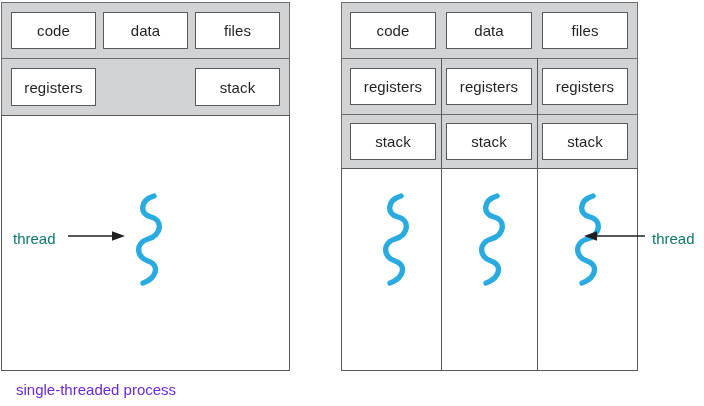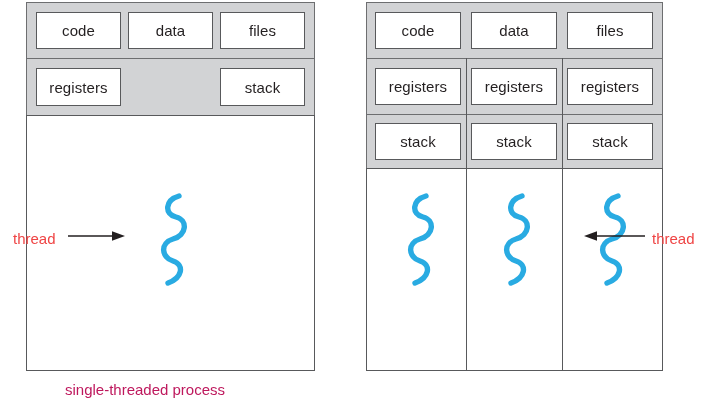--- a/index.html
+++ b/index.html
@@ -7,21 +7,21 @@
     width:704px;height:406px;
     background:#ffffff;
     font-family:"Liberation Sans", sans-serif;
     color:#231f20;
     overflow:hidden;
     position:relative;
   }
   .stage{position:absolute;left:0;top:0;width:704px;height:406px;}
 
   
-  .proc{position:absolute;box-sizing:border-box;margin-left:25px;}
+  .proc{position:absolute;box-sizing:border-box;}
 
   .band{
     position:absolute;box-sizing:border-box;
     background:#d2d3d5;
     border:1px solid #6d6e70;
   }
   .cell{
     position:absolute;box-sizing:border-box;
     background:#ffffff;
     border:1px solid #58595b;
@@ -45,31 +45,32 @@
   .squiggle{position:absolute;}
   .squiggle svg{display:block;}
 
   
   .arrow-svg{position:absolute;}
   .arrow-svg svg{display:block;}
   .annot-label{
     position:absolute;
     font-size:15px;
     line-height:1;
-    color:#ef4444;
+    color:#0f766e;
     white-space:nowrap;
   }
 
   .caption{
     position:absolute;
     font-size:15px;
     line-height:1;
-    color:#be185d;
+    color:#6d28d9;
     white-space:nowrap;
-    text-align:center;
+    text-align:left;
+    padding-left:16px;
   }
 </style>
 </head>
 <body>
 
 <div class="stage">
 
   <div class="proc" style="left:1px;top:2px;width:289px;height:369px;">
 
     <div class="band" style="left:0;top:0;width:289px;height:57px;"></div>

